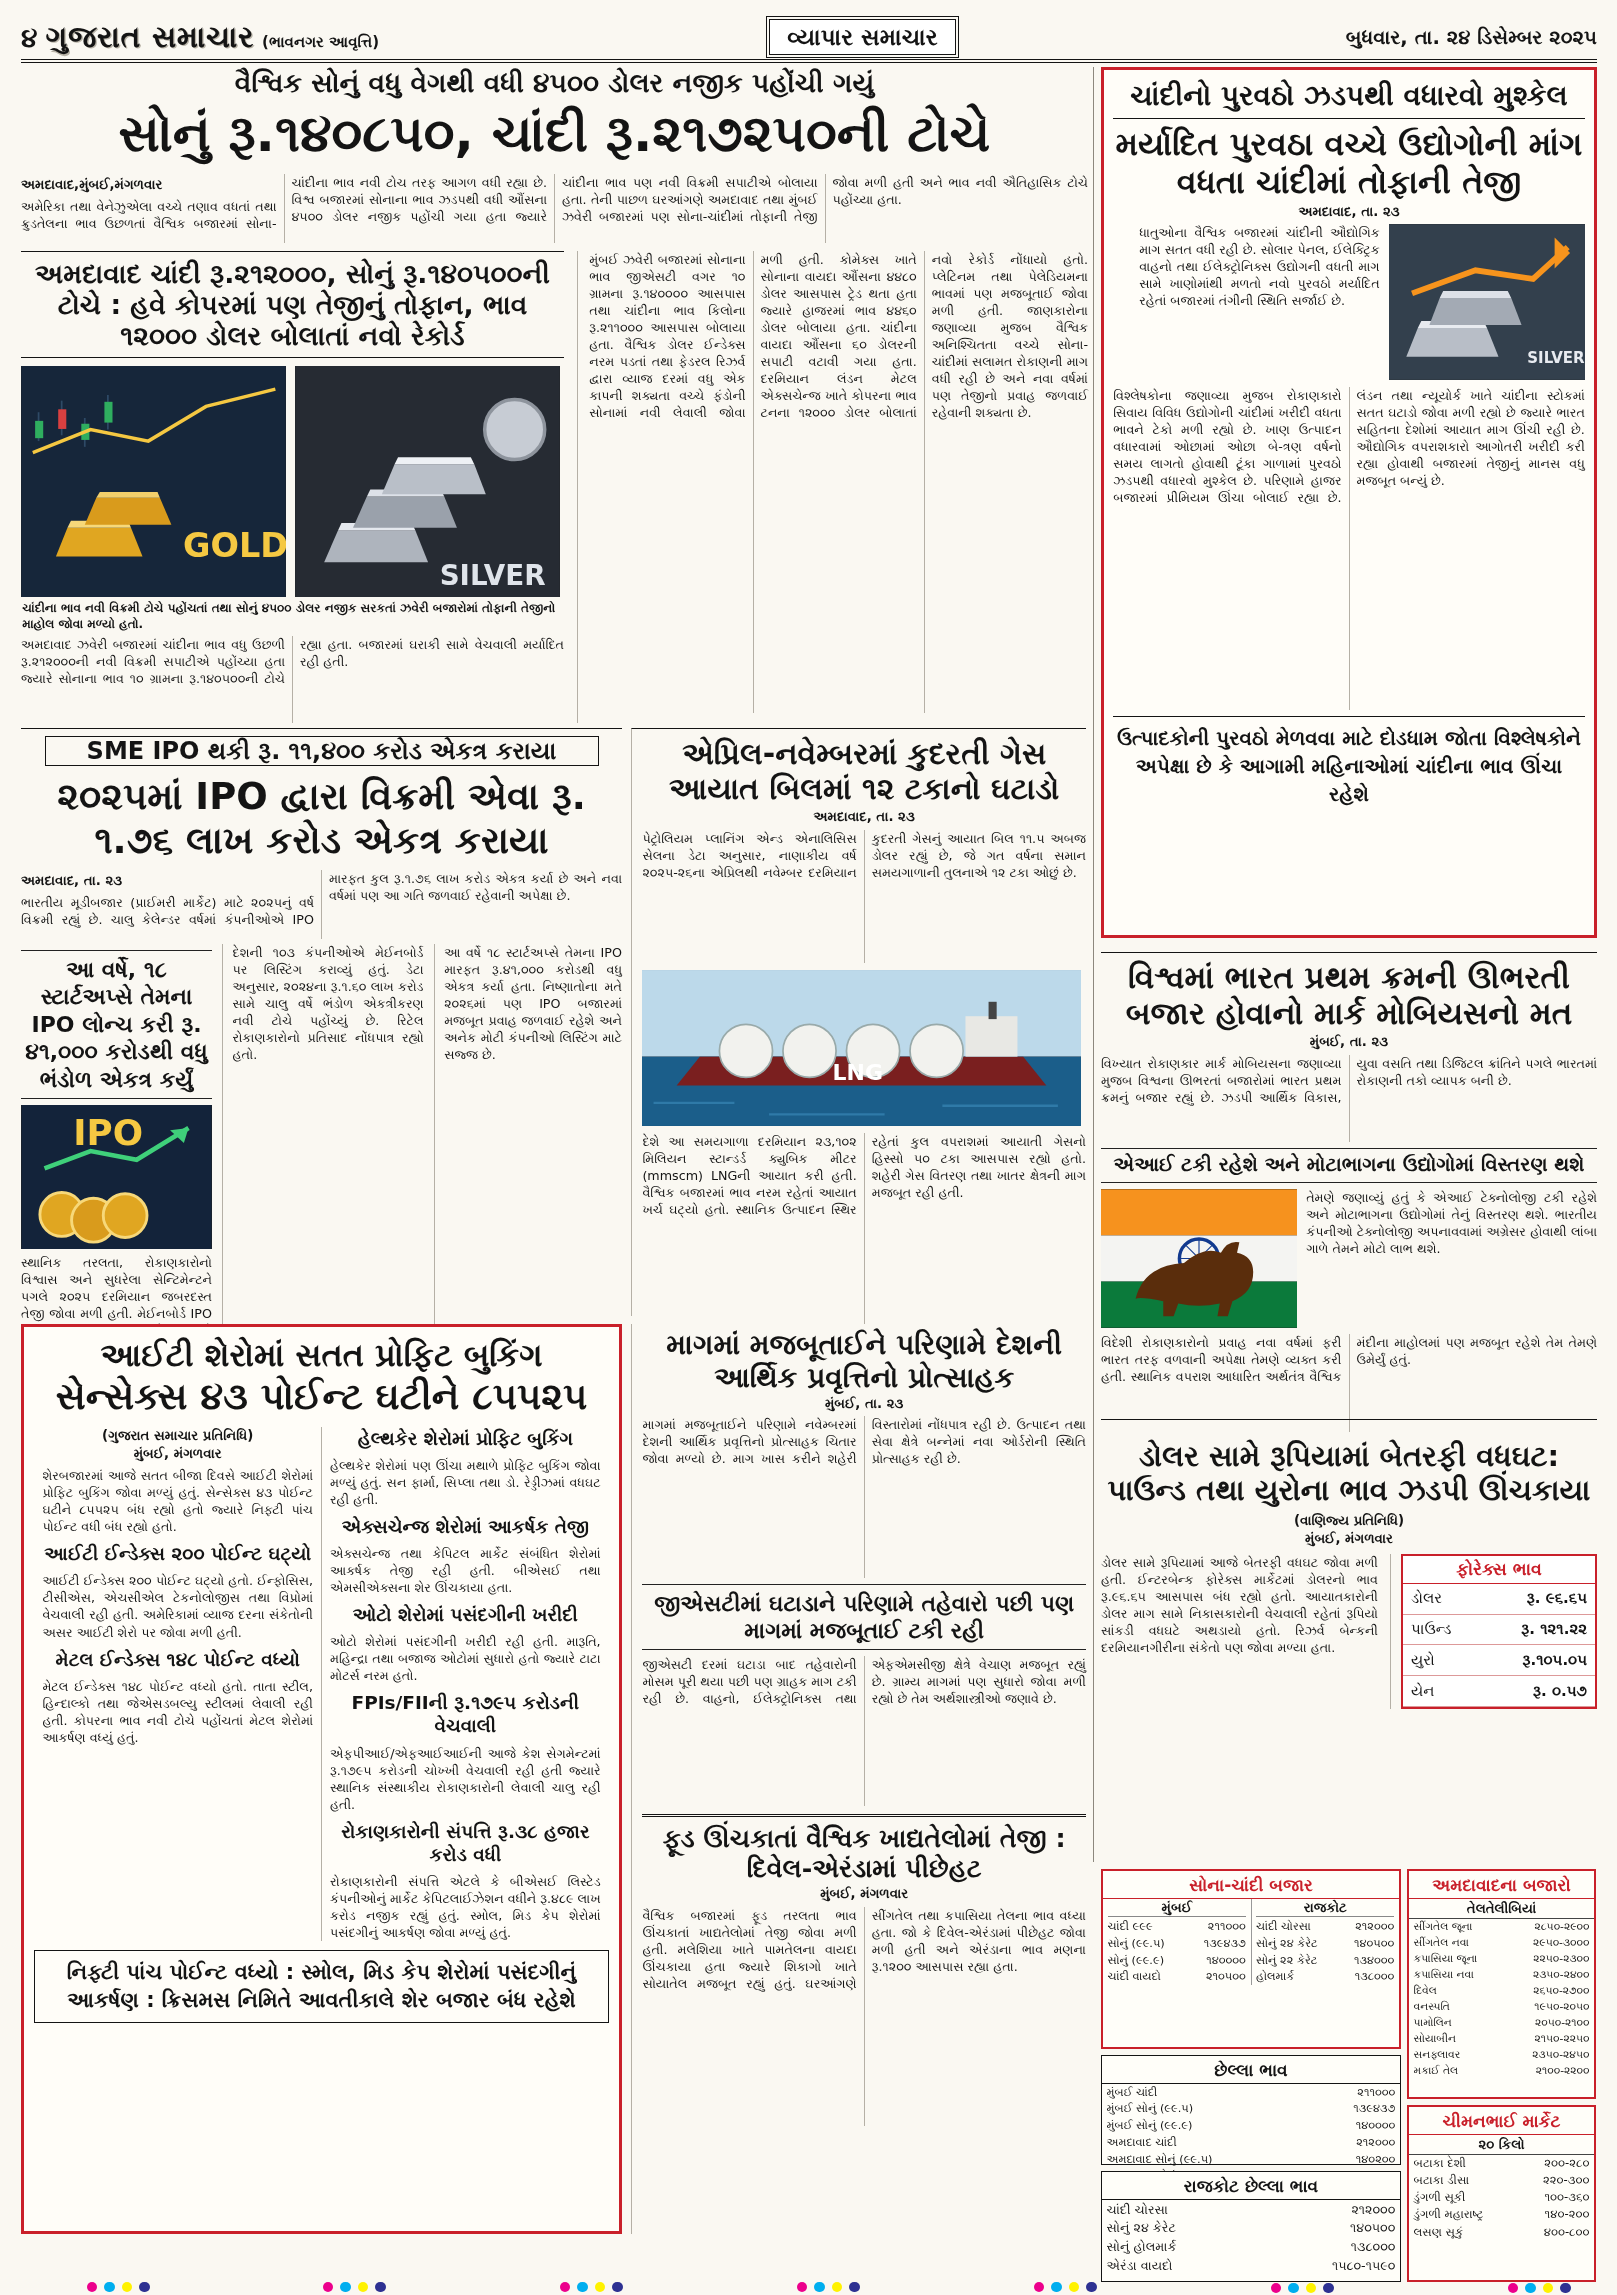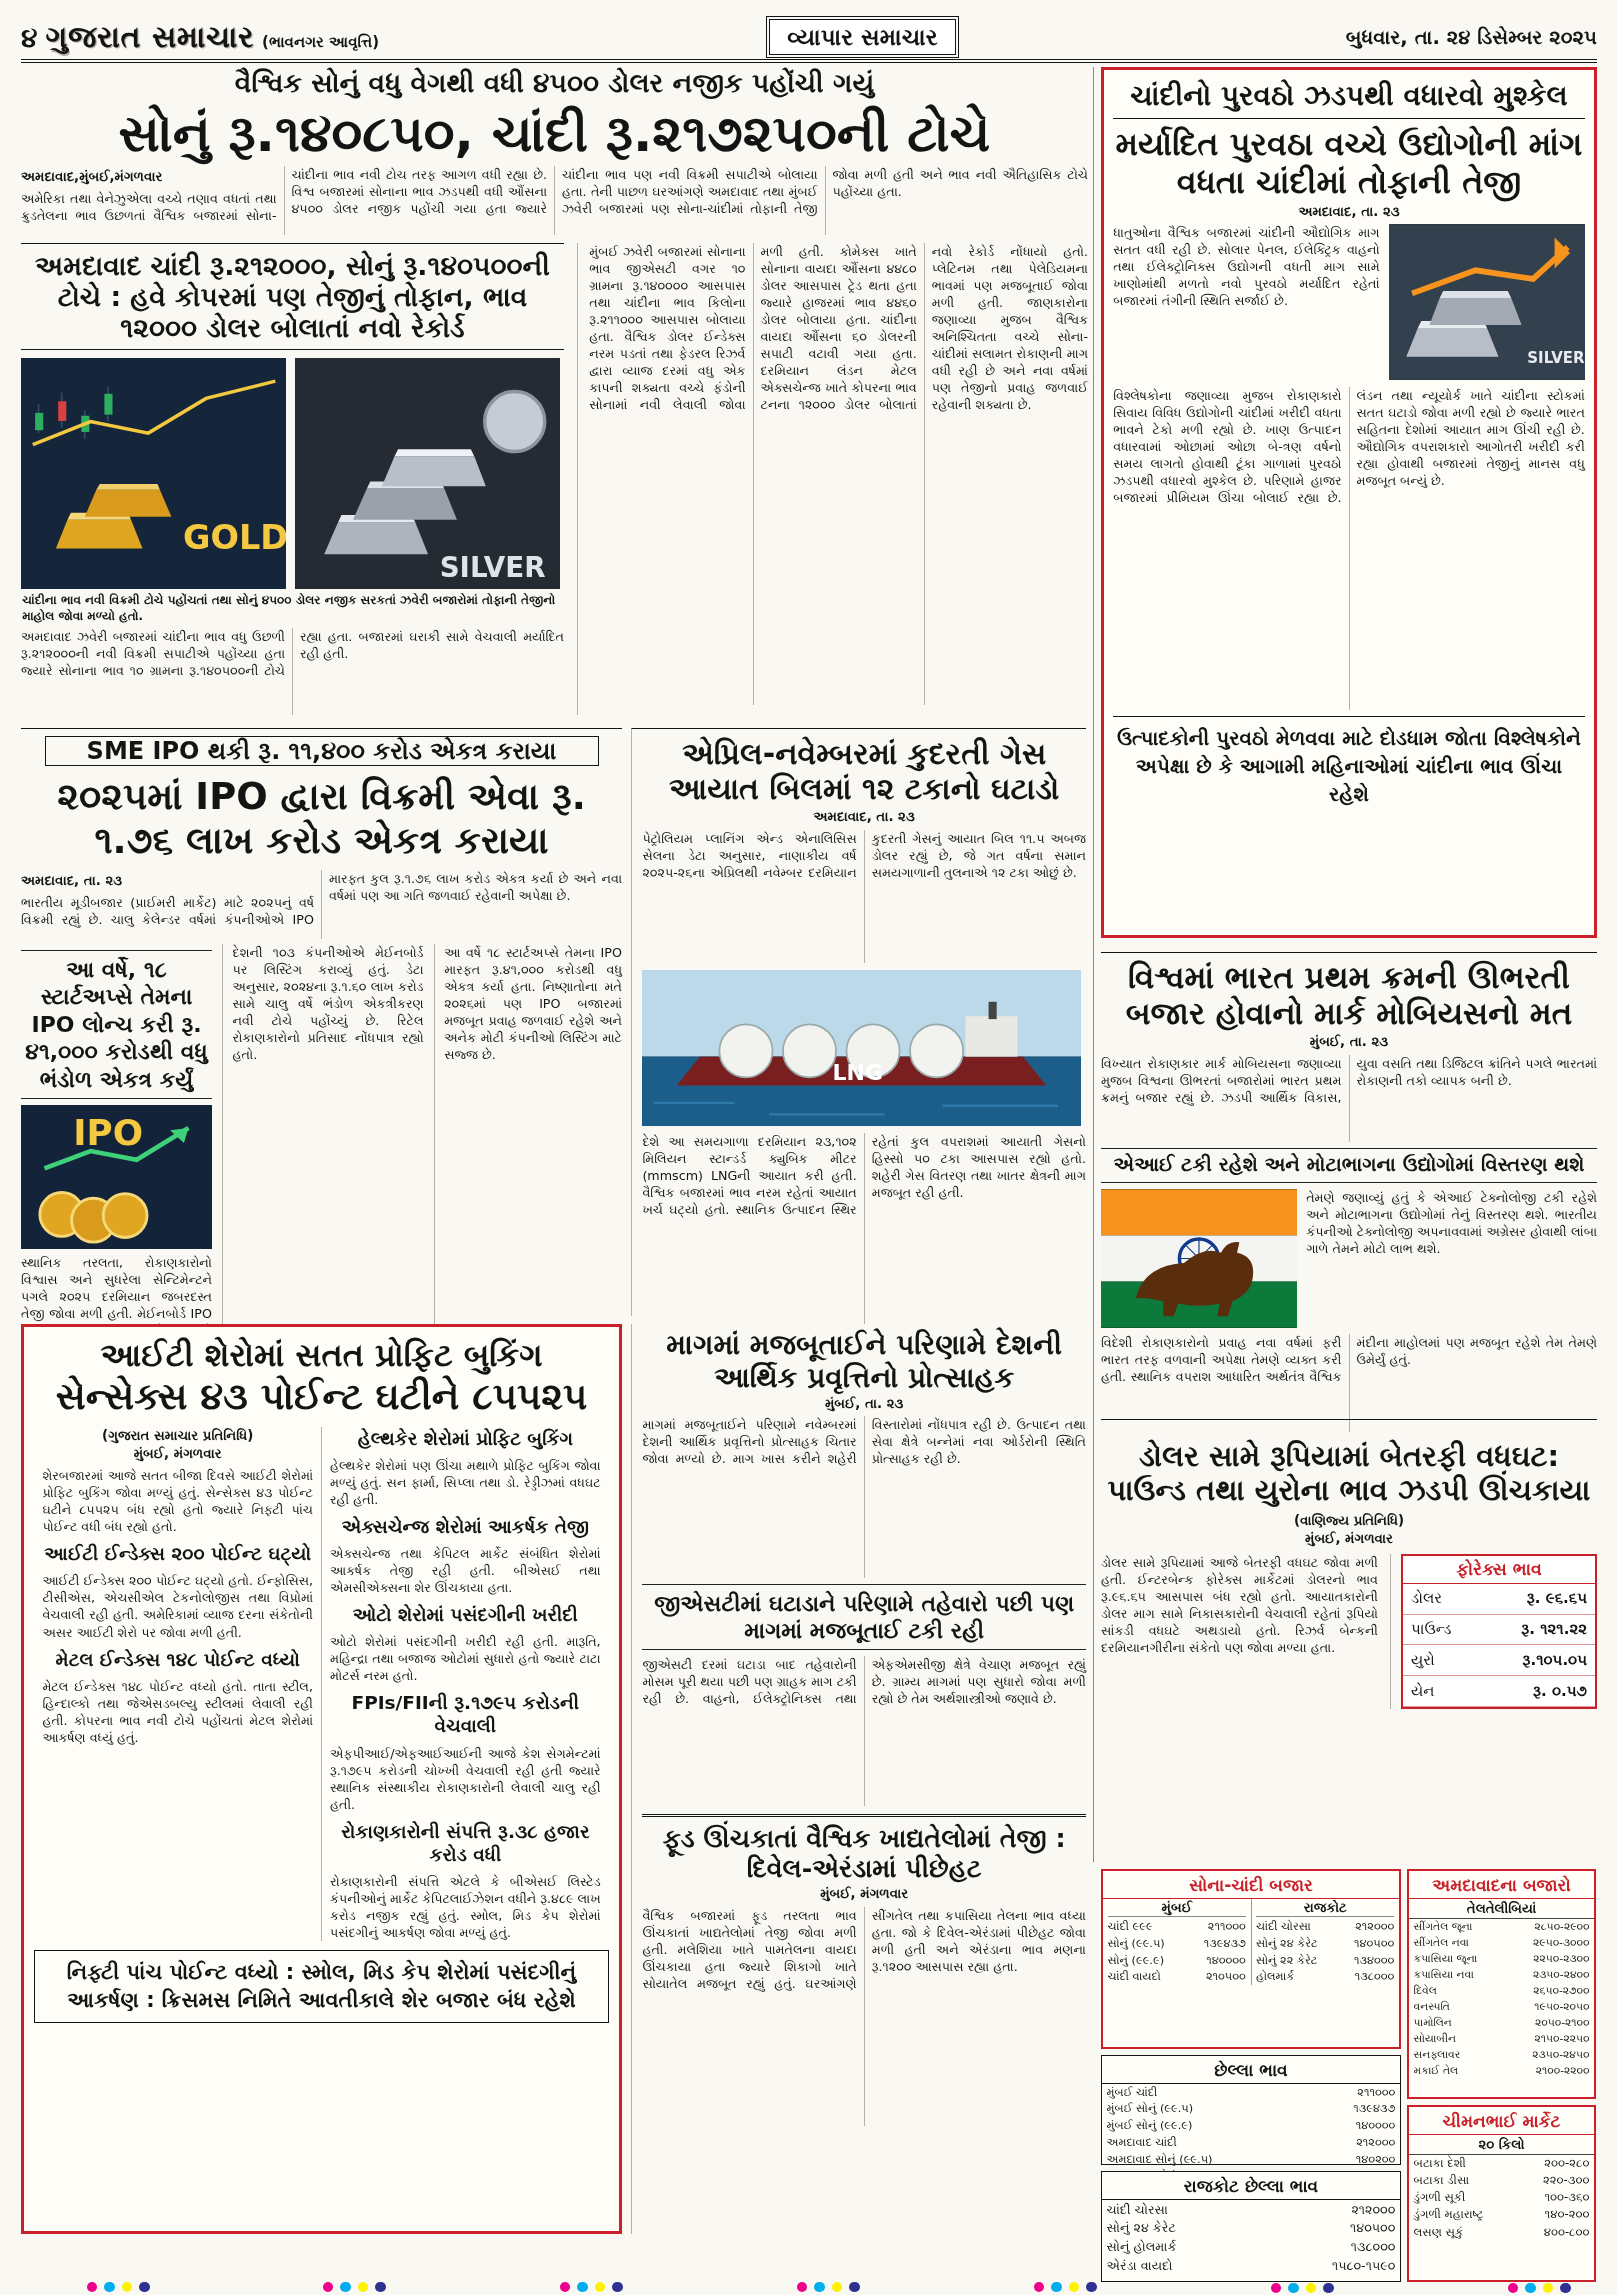--- a/index.html
+++ b/index.html
@@ -70,21 +70,21 @@
       <span class="edition">(ભાવનગર આવૃત્તિ)</span>
     </div>
     <div class="secbox">વ્યાપાર સમાચાર</div>
     <div class="dateright">બુધવાર, તા. ૨૪ ડિસેમ્બર ૨૦૨૫</div>
   </div>
   <div class="abs" style="left:21px;top:62px;width:1576px;border-top:1.2px solid #141414;"></div>
 
   <div class="abs" style="left:21px;top:67px;width:1067px;height:656px;">
     <div class="kicker" style="font-size:26.6px;">વૈશ્વિક સોનું વધુ વેગથી વધી ૪૫૦૦ ડોલર નજીક પહોંચી ગયું</div>
     <div class="hl" style="font-size:51px;margin-top:4.6px;">સોનું રૂ.૧૪૦૮૫૦, ચાંદી રૂ.૨૧૭૨૫૦ની ટોચે</div>
-    <div class="bt jt cols4" style="margin-top:2px;height:69px;">
+    <div class="bt jt cols4" style="margin-top:10px;height:69px;">
       <div class="dateline" style="text-align:left;">અમદાવાદ,મુંબઈ,મંગળવાર</div>
       <span>અમેરિકા તથા વેનેઝુએલા વચ્ચે તણાવ વધતાં તથા ક્રુડતેલના ભાવ ઉછળતાં વૈશ્વિક બજારમાં સોના-ચાંદીના ભાવ નવી ટોચ તરફ આગળ વધી રહ્યા છે. વિશ્વ બજારમાં સોનાના ભાવ ઝડપથી વધી ઔંસના ૪૫૦૦ ડોલર નજીક પહોંચી ગયા હતા જ્યારે ચાંદીના ભાવ પણ નવી વિક્રમી સપાટીએ બોલાયા હતા. તેની પાછળ ઘરઆંગણે અમદાવાદ તથા મુંબઈ ઝવેરી બજારમાં પણ સોના-ચાંદીમાં તોફાની તેજી જોવા મળી હતી અને ભાવ નવી ઐતિહાસિક ટોચે પહોંચ્યા હતા.</span>
     </div>
     <div style="display:flex;gap:12.7px;margin-top:8px;">
       <div style="width:543px;">
         <div class="hl" style="font-size:26.6px;border-top:1.7px solid #141414;border-bottom:1.7px solid #141414;padding:5.8px 2.3px;">અમદાવાદ ચાંદી રૂ.૨૧૨૦૦૦, સોનું રૂ.૧૪૦૫૦૦ની ટોચે : હવે કોપરમાં પણ તેજીનું તોફાન, ભાવ ૧૨૦૦૦ ડોલર બોલાતાં નવો રેકોર્ડ</div>
         <div style="display:flex;gap:9.2px;margin-top:8px;">
 
           <div class="fig" style="width:265px;height:231px;">
             <svg width="265" height="231" viewBox="0 0 458 400">
@@ -134,21 +134,21 @@
       </div>
     </div>
   </div>
 
   <div class="abs vline" style="left:1093px;top:67px;height:1795px;"></div>
 
   <div class="abs redbox" style="left:1101px;top:67px;width:496px;height:871px;padding:9.2px;">
     <div class="kicker" style="font-size:28px;border-bottom:1.7px solid #141414;padding-bottom:4.6px;">ચાંદીનો પુરવઠો ઝડપથી વધારવો મુશ્કેલ</div>
     <div class="hl" style="font-size:32px;margin-top:7px;">મર્યાદિત પુરવઠા વચ્ચે ઉદ્યોગોની માંગ વધતા ચાંદીમાં તોફાની તેજી</div>
     <div class="dateline">અમદાવાદ, તા. ૨૩</div>
-    <div style="display:flex;gap:9.2px;">
+    <div style="display:flex;gap:9.2px;margin-left:26px;">
       <div class="bt jt" style="flex:1;">ધાતુઓના વૈશ્વિક બજારમાં ચાંદીની ઔદ્યોગિક માગ સતત વધી રહી છે. સોલાર પેનલ, ઈલેક્ટ્રિક વાહનો તથા ઈલેક્ટ્રોનિક્સ ઉદ્યોગની વધતી માગ સામે ખાણોમાંથી મળતો નવો પુરવઠો મર્યાદિત રહેતાં બજારમાં તંગીની સ્થિતિ સર્જાઈ છે.</div>
       <div class="fig" style="width:196px;height:156px;flex:0 0 auto;">
         <svg width="196" height="156" viewBox="0 0 340 270">
           <rect width="340" height="270" fill="#33404d"></rect>
           <polygon points="30,230 190,230 170,180 50,180" fill="#b8bec7"></polygon>
           <polygon points="50,180 170,180 164,168 56,168" fill="#e8ebf0"></polygon>
           <polygon points="70,175 230,175 212,128 88,128" fill="#a3aab4"></polygon>
           <polygon points="88,128 212,128 206,116 94,116" fill="#dde1e8"></polygon>
           <polyline points="40,120 150,80 250,95 310,40" fill="none" stroke="#f7941d" stroke-width="10"></polyline>
           <polygon points="310,40 272,40 310,78" fill="#f7941d" transform="rotate(45 300 50)"></polygon>

